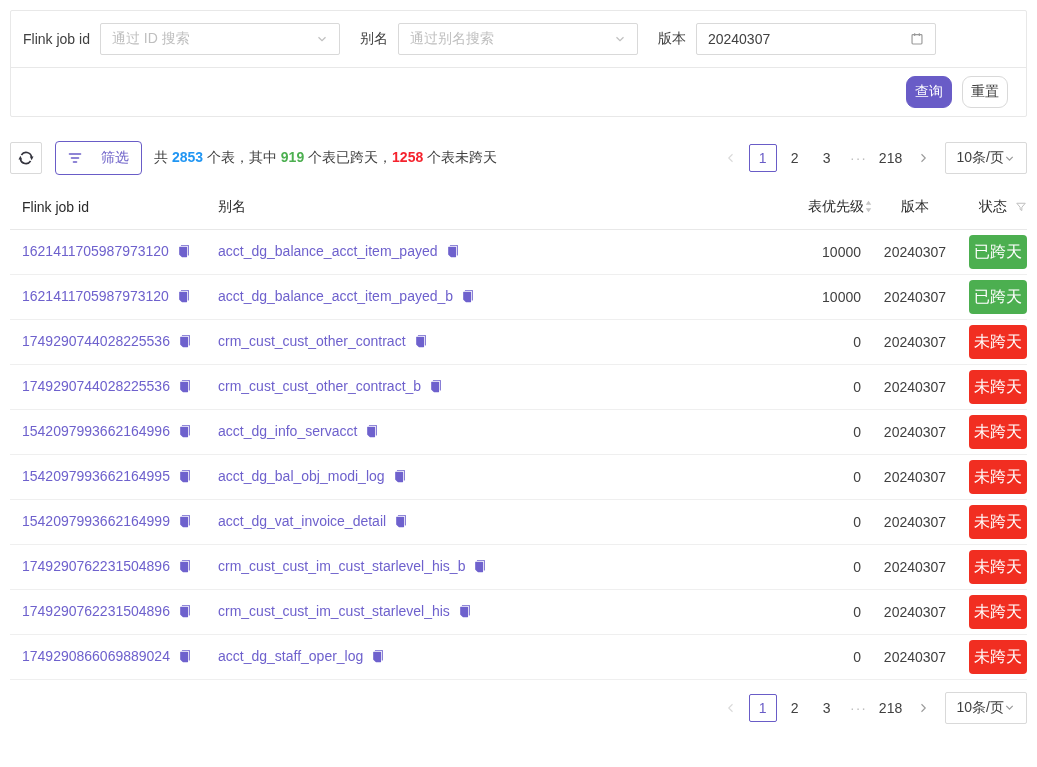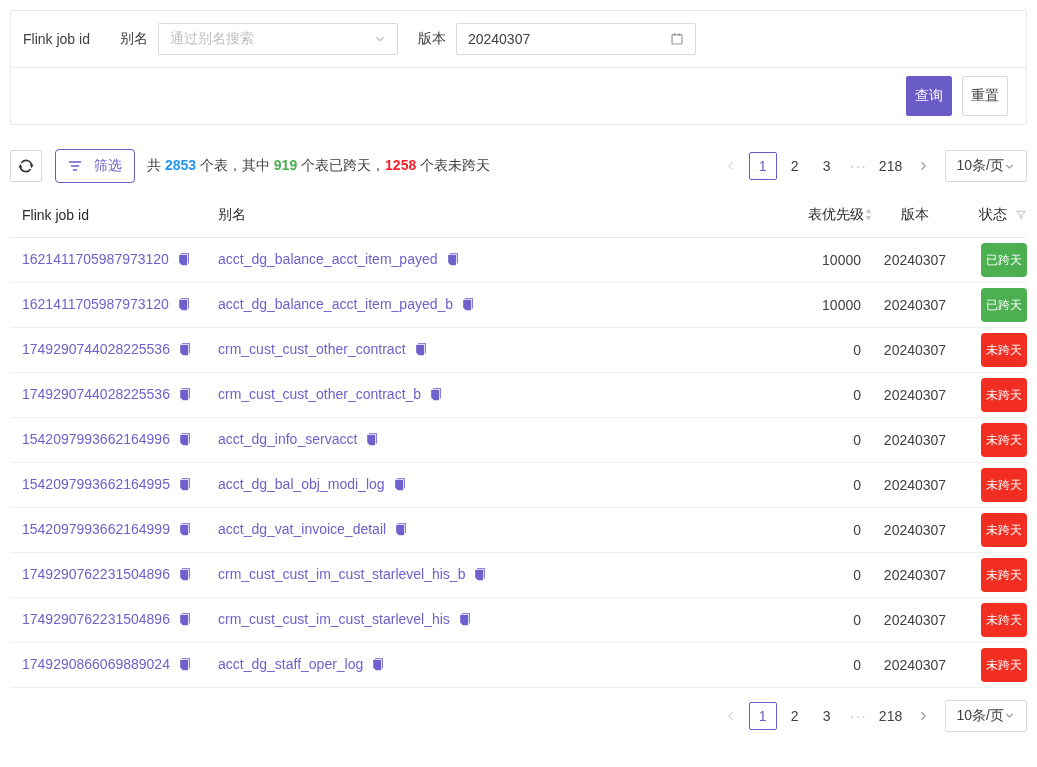--- a/index.html
+++ b/index.html
@@ -9,27 +9,27 @@
 
 .card { border:1px solid #e8e8e8; border-radius:2px; }
 .card-title { padding:6px 12px; border-bottom:1px solid #e8e8e8; color:#333; }
 .filter-row { display:flex; align-items:center; padding:12px; border-bottom:1px solid #e8e8e8; }
 .flabel { margin-right:10px; color:#404040; white-space:nowrap; }
 .ctrl { width:240px; height:32px; border:1px solid #d9d9d9; border-radius:2px; display:flex; align-items:center; justify-content:space-between; padding:0 11px; background:#fff; }
 .ctrl .ph { color:#bfbfbf; }
 .ctrl .val { color:#404040; }
 .gap { width:20px; }
 .btn-row { display:flex; justify-content:flex-end; gap:10px; padding:8px 18px 8px 12px; }
-.btn { height:40px; padding:0 8px; min-width:45px; border:1px solid #d9d9d9; background:#fff; border-radius:2px; font-size:14px; color:#404040; font-family:inherit; cursor:pointer; }
+.btn { height:32px; padding:0 8px; min-width:45px; border:1px solid #d9d9d9; background:#fff; border-radius:9px; font-size:14px; color:#404040; font-family:inherit; cursor:pointer; }
 .btn.primary { background:var(--accent); border-color:var(--accent); color:#fff; }
 
 
 .toolbar { margin-top:24px; display:flex; align-items:center; }
 .icon-btn { width:32px; height:32px; border:1px solid #d9d9d9; border-radius:2px; background:#fff; display:flex; align-items:center; justify-content:center; color:#33333d; cursor:pointer; }
-.filter-btn { margin-left:13px; height:34px; padding:0 12px; border:1px solid var(--accent); color:var(--accent); border-radius:4px; background:#fff; display:flex; align-items:center; gap:12px; font-size:14px; font-family:inherit; cursor:pointer; }
+.filter-btn { margin-left:13px; height:34px; padding:0 12px; border:1px solid var(--accent); color:var(--accent); border-radius:4px; background:#fff; display:flex; align-items:center; gap:19px; font-size:14px; font-family:inherit; cursor:pointer; }
 .summary { margin-left:12px; color:#404040; }
 .summary b { font-weight:600; }
 .c-blue { color:var(--info_blue); }
 .c-green { color:var(--count_green); }
 .c-red { color:var(--count_red); }
 
 
 .pager { margin-left:auto; display:flex; align-items:center; }
 .pg-item { min-width:28px; height:28px; line-height:26px; text-align:center; border-radius:2px; margin:0 2px; color:#404040; cursor:pointer; border:1px solid transparent; }
 .pg-item.active { border-color:var(--accent); color:var(--accent); }
@@ -49,34 +49,40 @@
 .col5 { width:70px; }
 th.c1, td.c1 { text-align:left; padding-left:12px; }
 th.c2, td.c2 { text-align:left; padding-left:12px; }
 .th3 { display:flex; align-items:center; justify-content:flex-end; }
 td.c3 { text-align:right; padding-right:12px; }
 th.c4, td.c4 { text-align:center; }
 th.c5, td.c5 { text-align:right; }
 .th5 { display:inline-flex; align-items:center; gap:8px; }
 a.link { color:var(--link); text-decoration:none; }
 .copy { color:var(--link); margin-left:8px; cursor:pointer; display:inline-block; vertical-align:-2px; }
-.badge { display:inline-block; padding:9px 5px; border-radius:4px; color:#fff; font-size:12px; line-height:16px; }
+.badge { display:inline-block; padding:9px 5px; border-radius:4px; color:#fff; font-size:16px; line-height:16px; }
 .badge.success { background:var(--success); }
 .badge.danger { background:var(--danger); }
 
 .footer { display:flex; justify-content:flex-end; margin-top:12px; padding-bottom:12px; }
 </style>
 </head>
 <body>
 
 <div class="page">
 
   <div class="card">
     <div class="filter-row">
       <span class="flabel">Flink job id</span>
+      <div class="ctrl">
+        <span class="ph">通过 ID 搜索</span>
+        <svg width="12" height="12" viewBox="0 0 24 24" fill="none" stroke="#bfbfbf" stroke-width="2.4">
+            <polyline points="5,8.5 12,15.5 19,8.5"></polyline>
+          </svg>
+      </div>
       <span class="gap"></span>
       <span class="flabel">别名</span>
       <div class="ctrl">
         <span class="ph">通过别名搜索</span>
         <svg width="12" height="12" viewBox="0 0 24 24" fill="none" stroke="#bfbfbf" stroke-width="2.4">
             <polyline points="5,8.5 12,15.5 19,8.5"></polyline>
           </svg>
       </div>
       <span class="gap"></span>
       <span class="flabel">版本</span>

